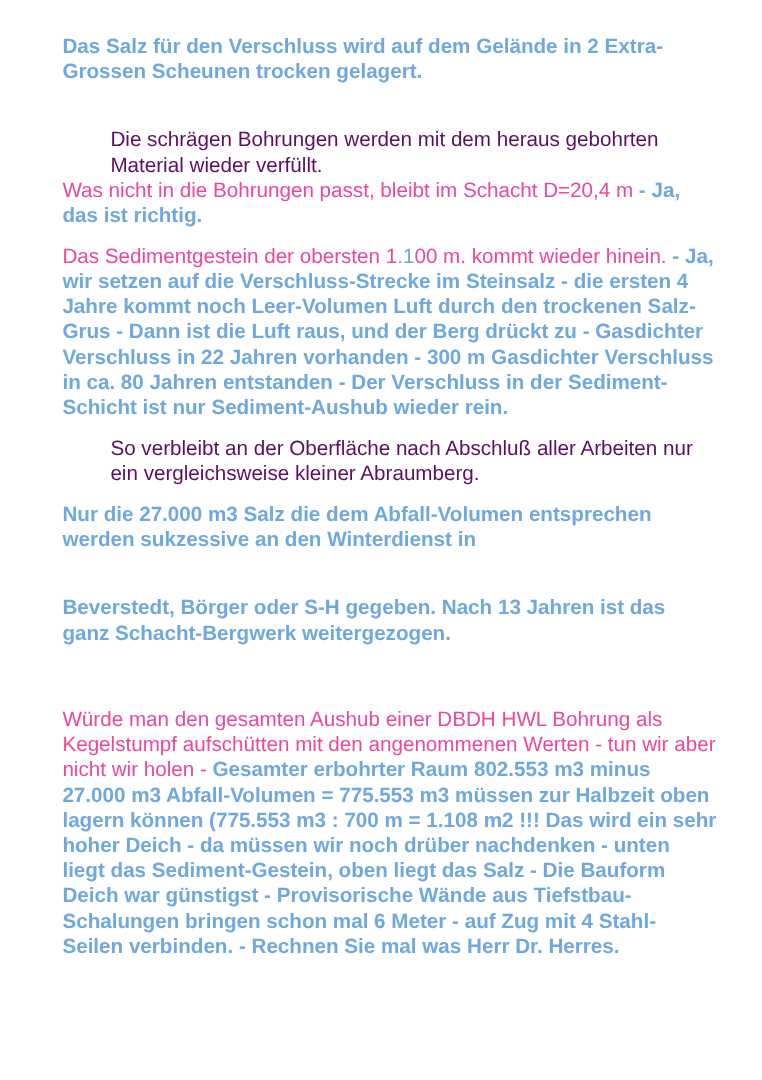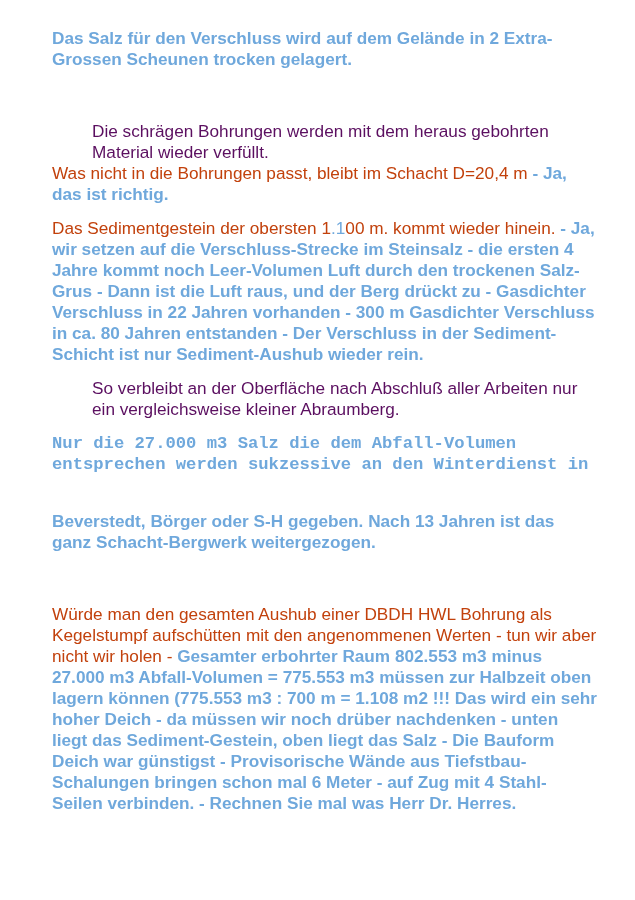--- a/index.html
+++ b/index.html
@@ -6,36 +6,36 @@
   body { width: 635px; height: 900px; overflow: hidden; position: relative; }
   .page {
     position: absolute; left: 52px; top: 28px; width: 545px;
     font-family: "Liberation Sans", sans-serif;
     font-size: 17.2px; line-height: 21px; color: #111111;
   }
   .p { margin: 0; }
   .blue { color: #6fa8dc; font-weight: bold; }
   .blue-n { color: #6fa8dc; }
   .purple { color: #5b0f60; margin-left: 40px; }
-  .black { color: #c2410c; }
+  .black { color: #ec4899; }
 </style>
 </head>
 <body>
 
 <div class="page">
 
-  <p class="p blue" style="margin-bottom:51px;">Das Salz für den Verschluss wird auf dem Gelände in 2 Extra-Grossen Scheunen trocken gelagert.</p>
+  <p class="p blue" style="margin-bottom:36px;">Das Salz für den Verschluss wird auf dem Gelände in 2 Extra-Grossen Scheunen trocken gelagert.</p>
 
   <p class="p purple">Die schrägen Bohrungen werden mit dem heraus gebohrten Material wieder verfüllt.</p>
 
   <p class="p" style="margin-bottom:13px;"><span class="black">Was nicht in die Bohrungen passt, bleibt im Schacht D=20,4 m </span><span class="blue">- Ja, das ist richtig.</span></p>
 
   <p class="p" style="margin-bottom:13px;"><span class="black">Das Sedimentgestein der obersten 1</span><span class="blue-n">.1</span><span class="black">00 m. kommt wieder hinein. </span><span class="blue">- Ja, wir setzen auf die Verschluss-Strecke im Steinsalz - die ersten 4 Jahre kommt noch Leer-Volumen Luft durch den trockenen Salz-Grus - Dann ist die Luft raus, und der Berg drückt zu - Gasdichter Verschluss in 22 Jahren vorhanden - 300 m Gasdichter Verschluss in ca. 80 Jahren entstanden - Der Verschluss in der Sediment-Schicht ist nur Sediment-Aushub wieder rein.</span></p>
 
   <p class="p purple" style="margin-bottom:13px;">So verbleibt an der Oberfläche nach Abschluß aller Arbeiten nur ein vergleichsweise kleiner Abraumberg.</p>
 
-  <p class="p blue" style="margin-bottom:13px;font-family:Liberation Mono, monospace;">Nur die 27.000 m3 Salz die dem Abfall-Volumen entsprechen werden sukzessive an den Winterdienst in</p>
+  <p class="p blue" style="margin-bottom:13px;">Nur die 27.000 m3 Salz die dem Abfall-Volumen entsprechen werden sukzessive an den Winterdienst in</p>
 
   <p class="p blue" style="margin-bottom:51px;margin-top:36px;">Beverstedt, Börger oder S-H gegeben. Nach 13 Jahren ist das ganz Schacht-Bergwerk weitergezogen.</p>
 
   <p class="p"><span class="black">Würde man den gesamten Aushub einer DBDH HWL Bohrung als Kegelstumpf aufschütten mit den angenommenen Werten - tun wir aber nicht wir holen - </span><span class="blue">Gesamter erbohrter Raum 802.553 m3 minus 27.000 m3 Abfall-Volumen = 775.553 m3 müssen zur Halbzeit oben lagern können (775.553 m3 : 700 m = 1.108 m2 !!! Das wird ein sehr hoher Deich - da müssen wir noch drüber nachdenken - unten liegt das Sediment-Gestein, oben liegt das Salz - Die Bauform Deich war günstigst - Provisorische Wände aus Tiefstbau-Schalungen bringen schon mal 6 Meter - auf Zug mit 4 Stahl-Seilen verbinden. - Rechnen Sie mal was Herr Dr. Herres.</span></p>
 
 </div>
 
 </body></html>

